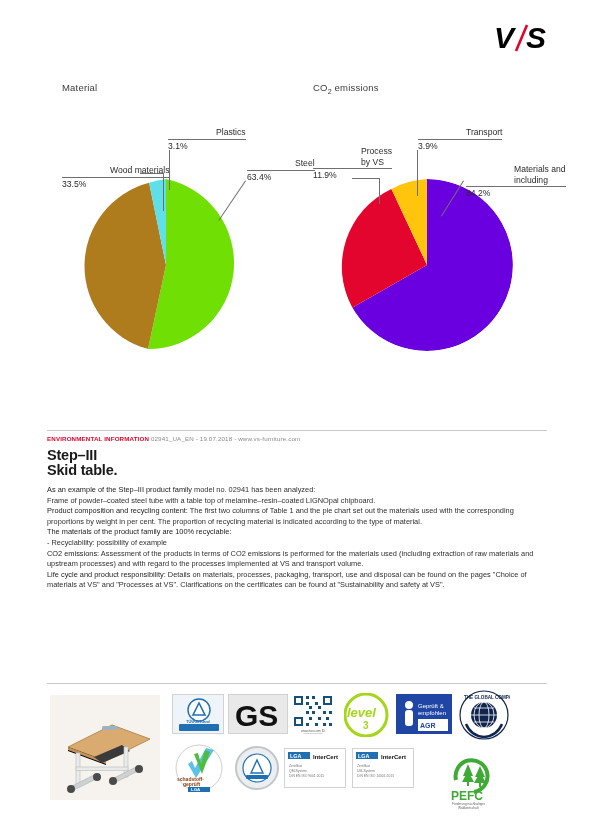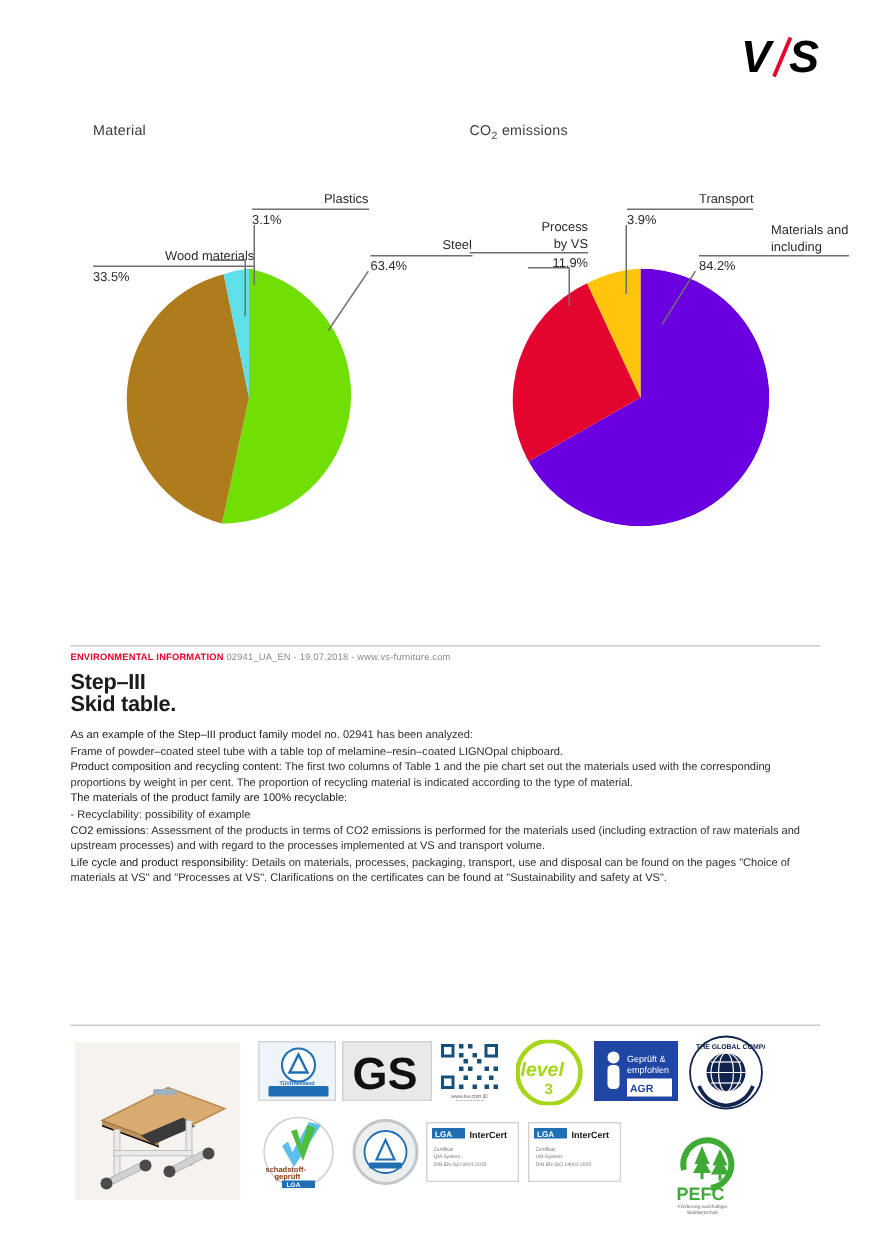--- a/index.html
+++ b/index.html
@@ -199,37 +199,37 @@
     <svg viewBox="0 0 172 172" width="172" height="172">
 
       <path d="M86,86 L86,0 A86,86 0 1,1 11.2,128.7 Z" fill="#6a00e0"></path>
 
       <path d="M86,86 L11.2,128.7 A86,86 0 0,1 50.4,9.9 Z" fill="#e4052e"></path>
 
       <path d="M86,86 L50.4,9.9 A86,86 0 0,1 86,0 Z" fill="#ffc50d"></path>
     </svg>
   </div>
 
-  <div class="callout" style="left:313px; top:146px;text-align:right;">
+  <div class="callout" style="left:313px; top:146px;">
     <span class="ln1">Process</span>
     <span class="ln1">by VS</span>
     <span class="rule"></span>
     <span class="val">11.9%</span>
   </div>
   <div class="leader h" style="left:352px; top:178px; width:28px;"></div>
   <div class="leader v" style="left:379px; top:178px; height:26px;"></div>
 
   <div class="callout" style="left:418px; top:127px;">
     <span class="ln1">Transport</span>
     <span class="rule"></span>
     <span class="val">3.9%</span>
   </div>
   <div class="leader v" style="left:417px; top:150px; height:46px;"></div>
 
-  <div class="callout" style="left:466px; top:148px;">
+  <div class="callout" style="left:466px; top:164px;">
     <span class="ln1">Materials and</span>
     <span class="ln1">including</span>
     <span class="rule"></span>
     <span class="val">84.2%</span>
   </div>
   <div class="leader diag" style="left:464px; top:181px; width:42px; transform:rotate(122deg);"></div>
 
   <div class="env-rule" style="top:430px;"></div>
 
   <div class="env-head" style="top:435px;">

